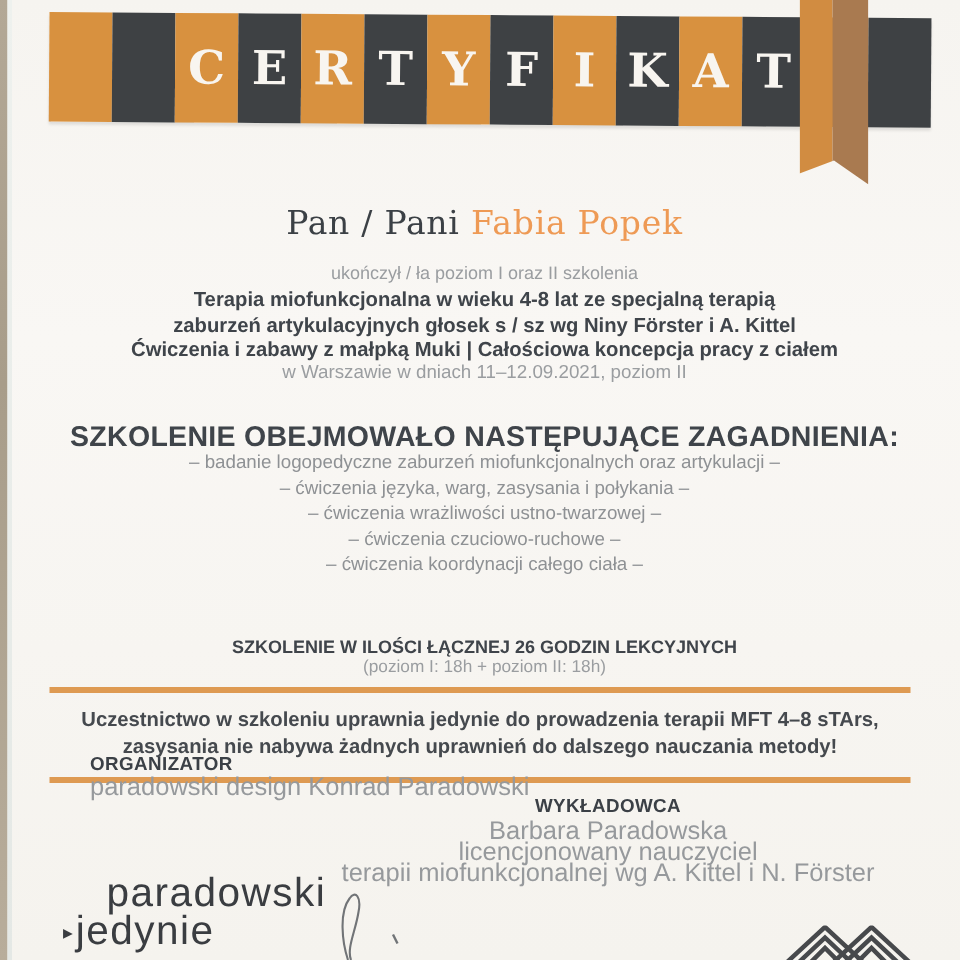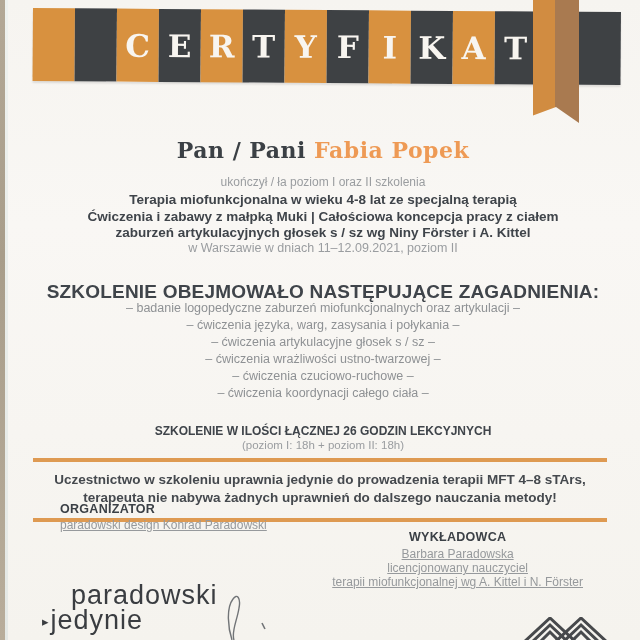--- a/index.html
+++ b/index.html
@@ -15,37 +15,37 @@
   .block.dark{background:#3e4144;}
   .block span{font-family:"DejaVu Serif",serif;font-weight:bold;font-size:31px;color:#f8f5f0;line-height:1;padding-top:2px;}
   
   .ribbon{position:absolute;left:533px;top:0;width:46px;height:123px;z-index:5;display:flex;
           -webkit-clip-path:polygon(0 0,100% 0,100% 100%,50% 87%,0 94%);
           clip-path:polygon(0 0,100% 0,100% 100%,50% 87%,0 94%);}
   .ribbon .front{width:22px;height:100%;background:#d18c41;}
   .ribbon .back{width:24px;height:100%;background:#a97a50;}
   
   .ctr{position:absolute;left:12px;right:6px;text-align:center;}
-  .name-line{top:137px;font-family:"DejaVu Serif",serif;font-weight:bold;font-size:22px;color:#3b4045;letter-spacing:0.5px;text-align:center;}
+  .name-line{top:137px;font-family:"DejaVu Serif",serif;font-weight:normal;font-size:22px;color:#3b4045;letter-spacing:0.5px;text-align:center;}
   .name-line .accent{color:#ee9a55;}
   .gray{color:#9a9da0;}
   .completion{top:175px;font-size:12px;}
   .course{top:192px;font-weight:bold;font-size:13.5px;color:#3f444a;line-height:16.5px;}
   .placedate{top:241px;font-size:12.5px;}
   .topics-head{top:281px;font-weight:bold;font-size:19px;color:#3f444a;letter-spacing:0.2px;}
   .topics{top:300px;font-size:12.5px;color:#8e9194;line-height:16.9px;}
   .hours-head{top:424px;font-weight:bold;font-size:12px;color:#3f444a;}
   .hours-detail{top:439px;font-size:11.5px;}
   
   .disclaimer{position:absolute;left:33px;right:33px;top:458px;border-top:4px solid #de9a52;border-bottom:4px solid #de9a52;padding:9px 0 11px 0;text-align:center;font-size:13.5px;font-weight:600;color:#45494e;line-height:18px;}
   
   .org{position:absolute;left:60px;top:502px;text-align:left;}
   .lect{position:absolute;right:57px;top:530px;text-align:center;}
   .col-head{font-weight:bold;font-size:12.5px;color:#3b4046;letter-spacing:0.3px;}
-  .col-line{font-size:12px;color:#96999c;line-height:14.2px;margin-top:2px;text-decoration:underline;}
+  .col-line{font-size:17px;color:#96999c;line-height:14.2px;margin-top:2px;}
   .lect .col-line{margin-top:0;}
   .lect .col-head{margin-bottom:3px;}
   
   .brand{position:absolute;left:42px;top:582px;color:#3a3d41;}
   .brand .l1{font-size:27px;letter-spacing:1px;margin-left:29px;line-height:26px;}
   .brand .l2{font-size:27px;letter-spacing:1px;line-height:24px;}
   .brand .arrow{font-size:13px;vertical-align:3px;margin-right:1px;color:#3a3d41;}
   .sig{position:absolute;left:210px;top:592px;}
   .mark{position:absolute;left:523px;top:617px;}
 </style>
@@ -102,42 +102,41 @@
   <div class="ctr name-line">
     <span>Pan / Pani</span>
     <span> </span>
     <span class="accent">Fabia Popek</span>
   </div>
 
   <div class="ctr completion gray">ukończył / ła poziom I oraz II szkolenia</div>
 
   <div class="ctr course">
     <div>Terapia miofunkcjonalna w wieku 4-8 lat ze specjalną terapią</div>
+    <div>zaburzeń artykulacyjnych głosek s / sz wg Niny Förster i A. Kittel</div>
     <div>Ćwiczenia i zabawy z małpką Muki | Całościowa koncepcja pracy z ciałem</div>
-    <div>zaburzeń artykulacyjnych głosek s / sz wg Niny Förster i A. Kittel</div>
   </div>
 
   <div class="ctr placedate gray">w Warszawie w dniach 11–12.09.2021, poziom II</div>
 
   <div class="ctr topics-head">SZKOLENIE OBEJMOWAŁO NASTĘPUJĄCE ZAGADNIENIA:</div>
   <div class="ctr topics">
     <div>– badanie logopedyczne zaburzeń miofunkcjonalnych oraz artykulacji –</div>
     <div>– ćwiczenia języka, warg, zasysania i połykania –</div>
-    <div>– ćwiczenia artykulacyjne głosek s / sz –</div>
     <div>– ćwiczenia wrażliwości ustno-twarzowej –</div>
     <div>– ćwiczenia czuciowo-ruchowe –</div>
     <div>– ćwiczenia koordynacji całego ciała –</div>
   </div>
 
   <div class="ctr hours-head">SZKOLENIE W ILOŚCI ŁĄCZNEJ 26 GODZIN LEKCYJNYCH</div>
   <div class="ctr hours-detail gray">(poziom I: 18h + poziom II: 18h)</div>
 
   <div class="disclaimer">
     <div>Uczestnictwo w szkoleniu uprawnia jedynie do prowadzenia terapii MFT 4–8 sTArs,</div>
-    <div>terapeuta nie nabywa żadnych uprawnień do dalszego nauczania metody!</div>
+    <div>zasysania nie nabywa żadnych uprawnień do dalszego nauczania metody!</div>
   </div>
 
   <div class="org">
     <div class="col-head">ORGANIZATOR</div>
     <div class="col-line">paradowski design Konrad Paradowski</div>
   </div>
 
   <div class="lect">
     <div class="col-head">WYKŁADOWCA</div>
     <div class="col-line">Barbara Paradowska</div>

